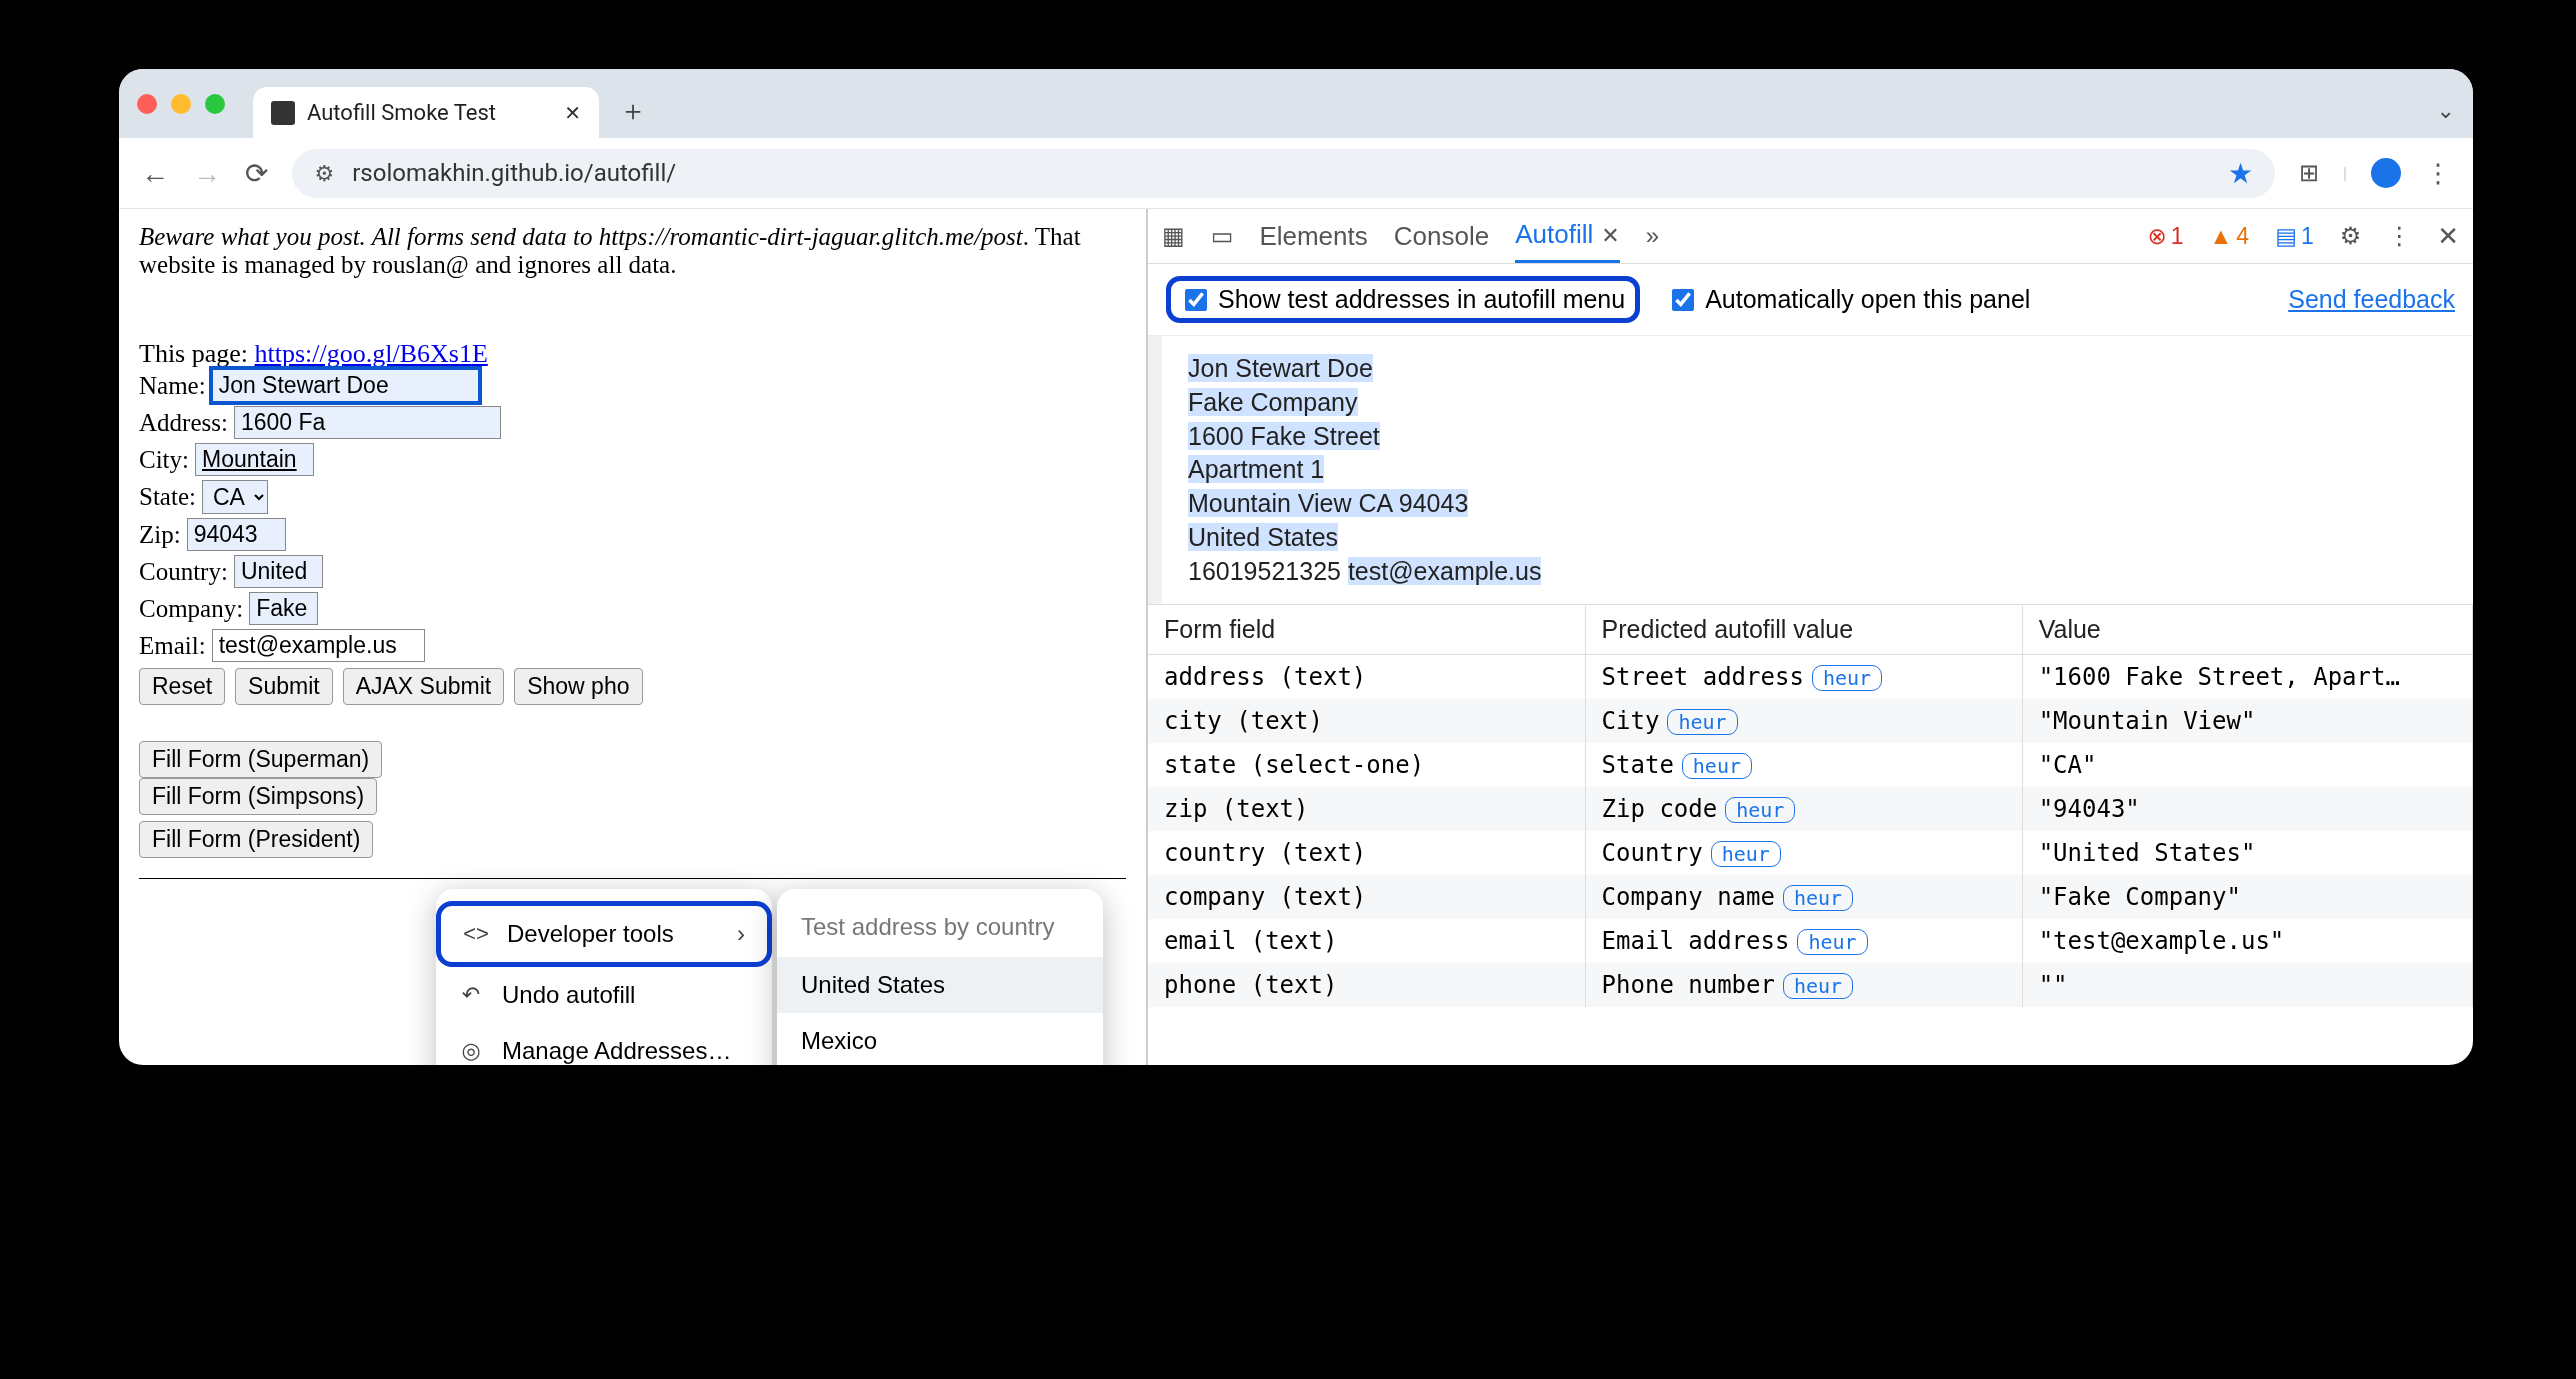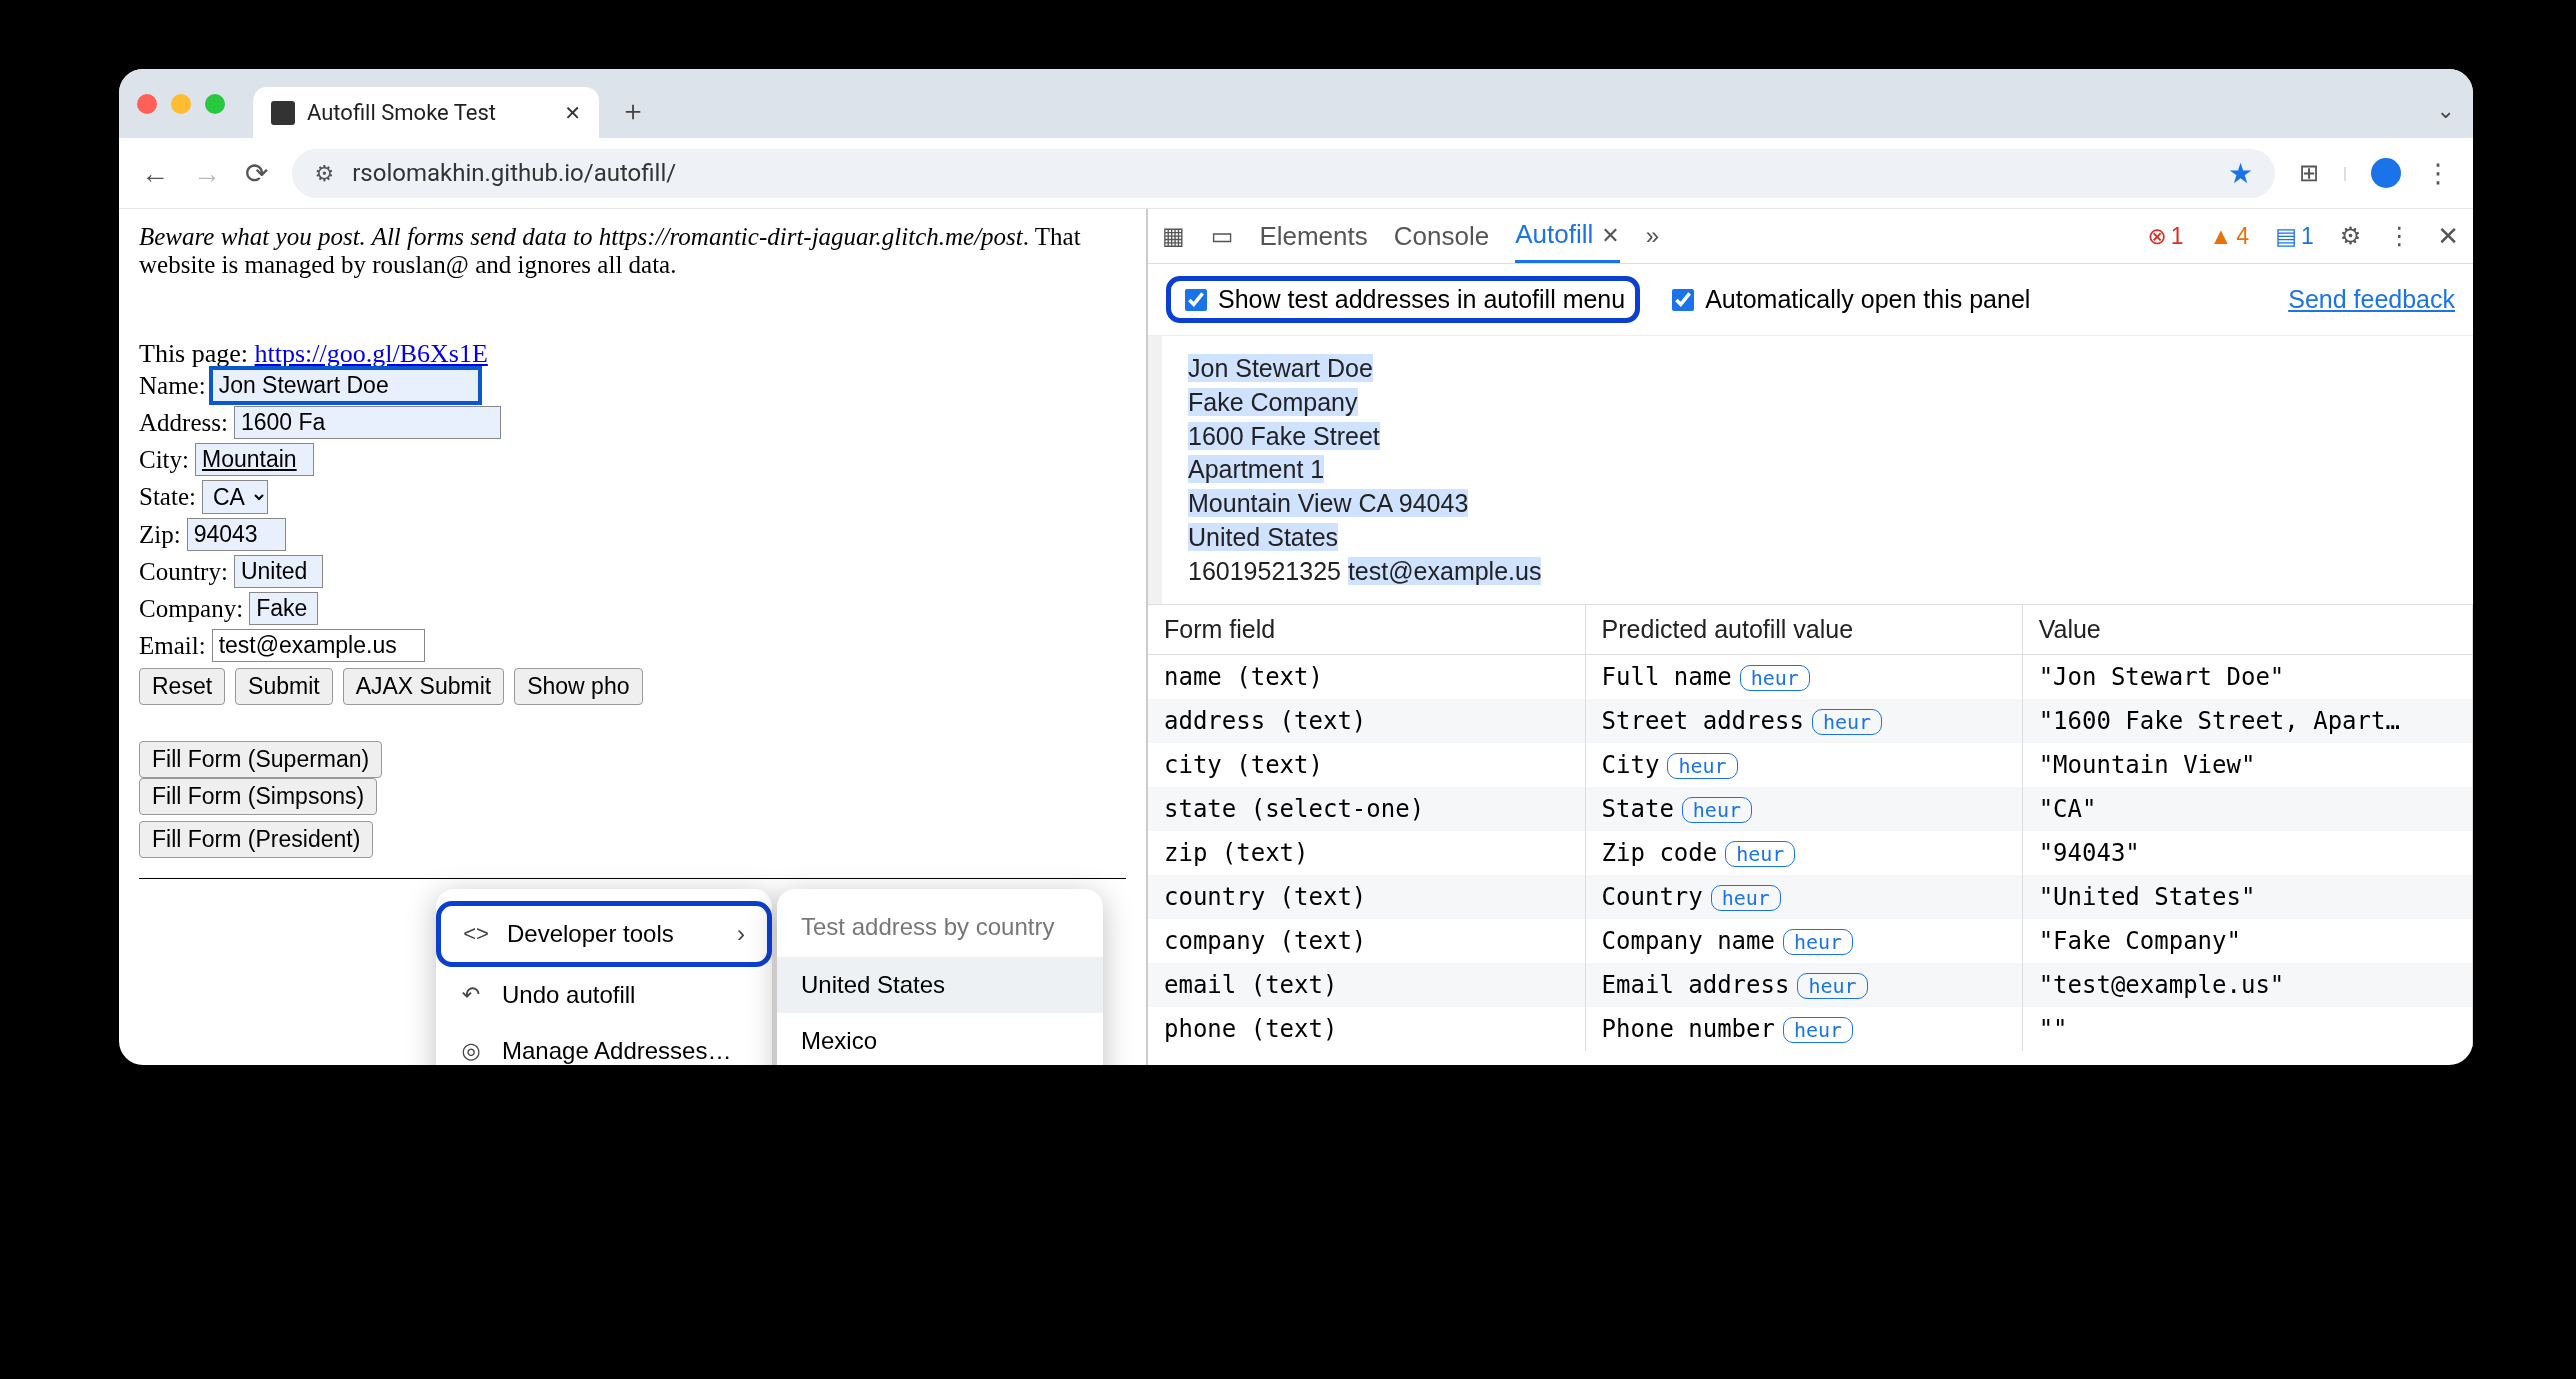--- a/index.html
+++ b/index.html
@@ -241,25 +241,20 @@
      <table class="dt-table">
        <thead>
               <tr>
          <th style="width:33%">Form field</th>
          <th style="width:33%">Predicted autofill value</th>
          <th>Value</th>
        </tr>
             </thead>
        <tbody id="dt-rows">
               <tr>
-                <td>name (text)</td>
-                <td>Full name<span class="heur">heur</span></td>
-                <td>"Jon Stewart Doe"</td>
-              </tr>
-              <tr>
                 <td>address (text)</td>
                 <td>Street address<span class="heur">heur</span></td>
                 <td>"1600 Fake Street, Apart…</td>
               </tr>
               <tr>
                 <td>city (text)</td>
                 <td>City<span class="heur">heur</span></td>
                 <td>"Mountain View"</td>
               </tr>
               <tr>

